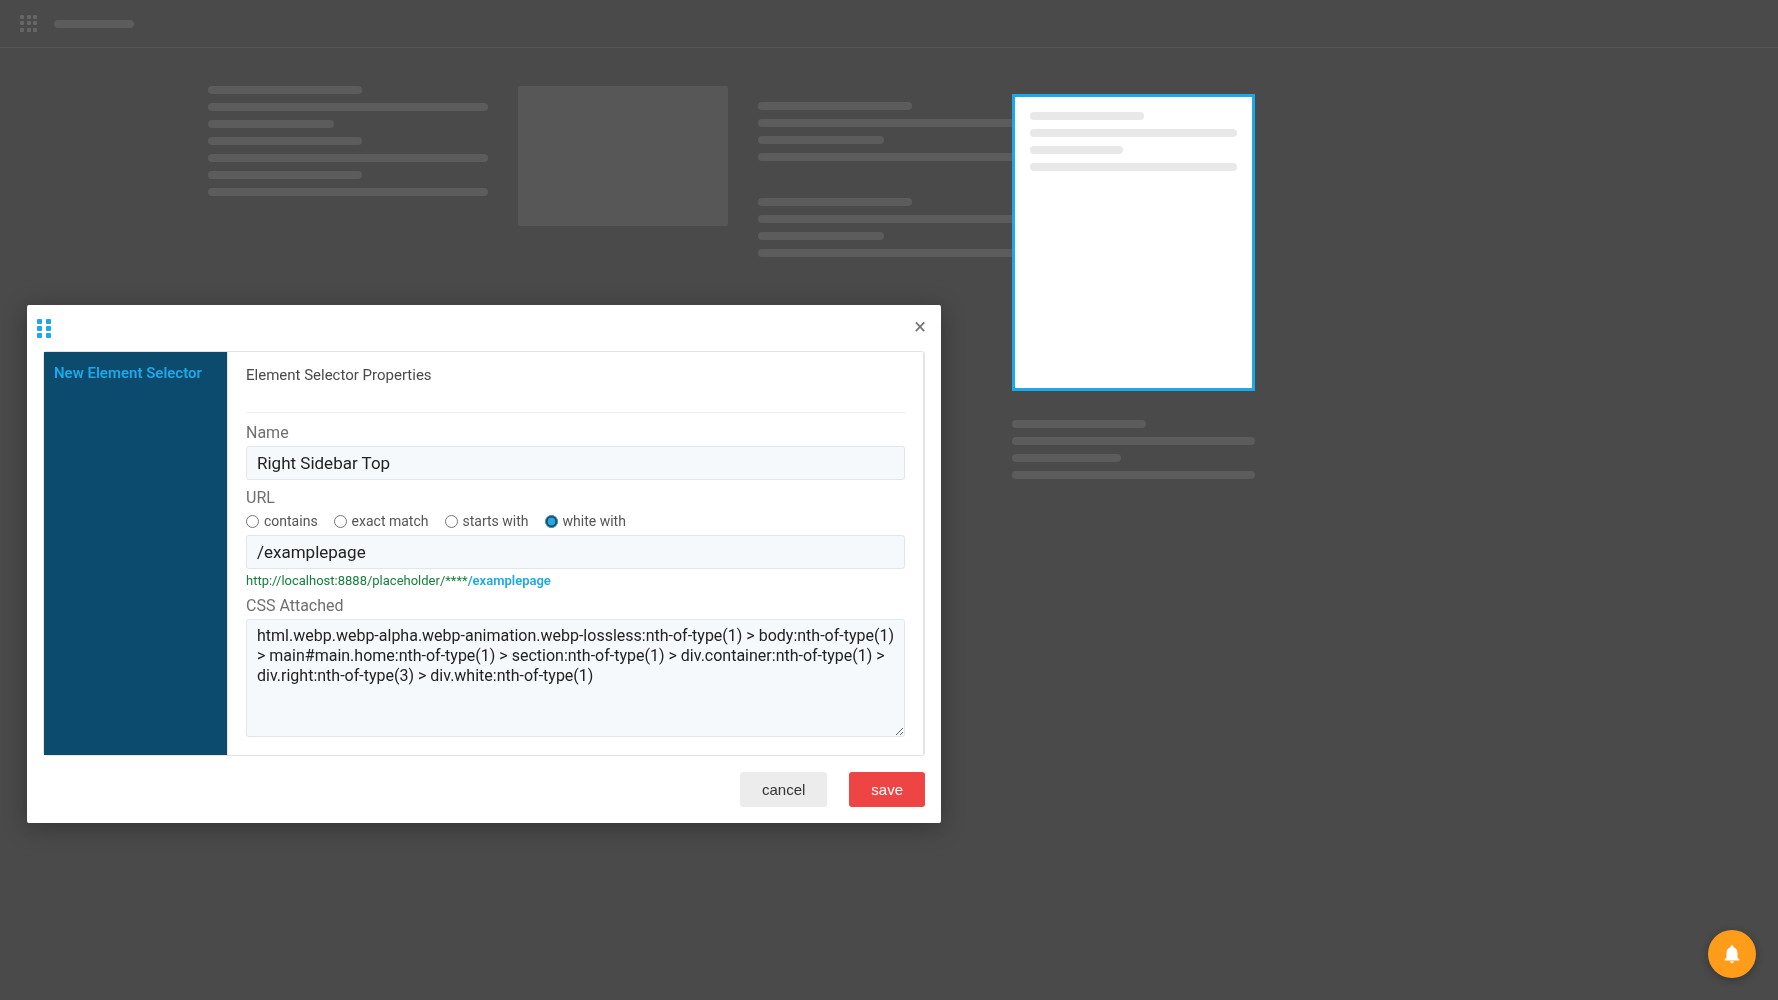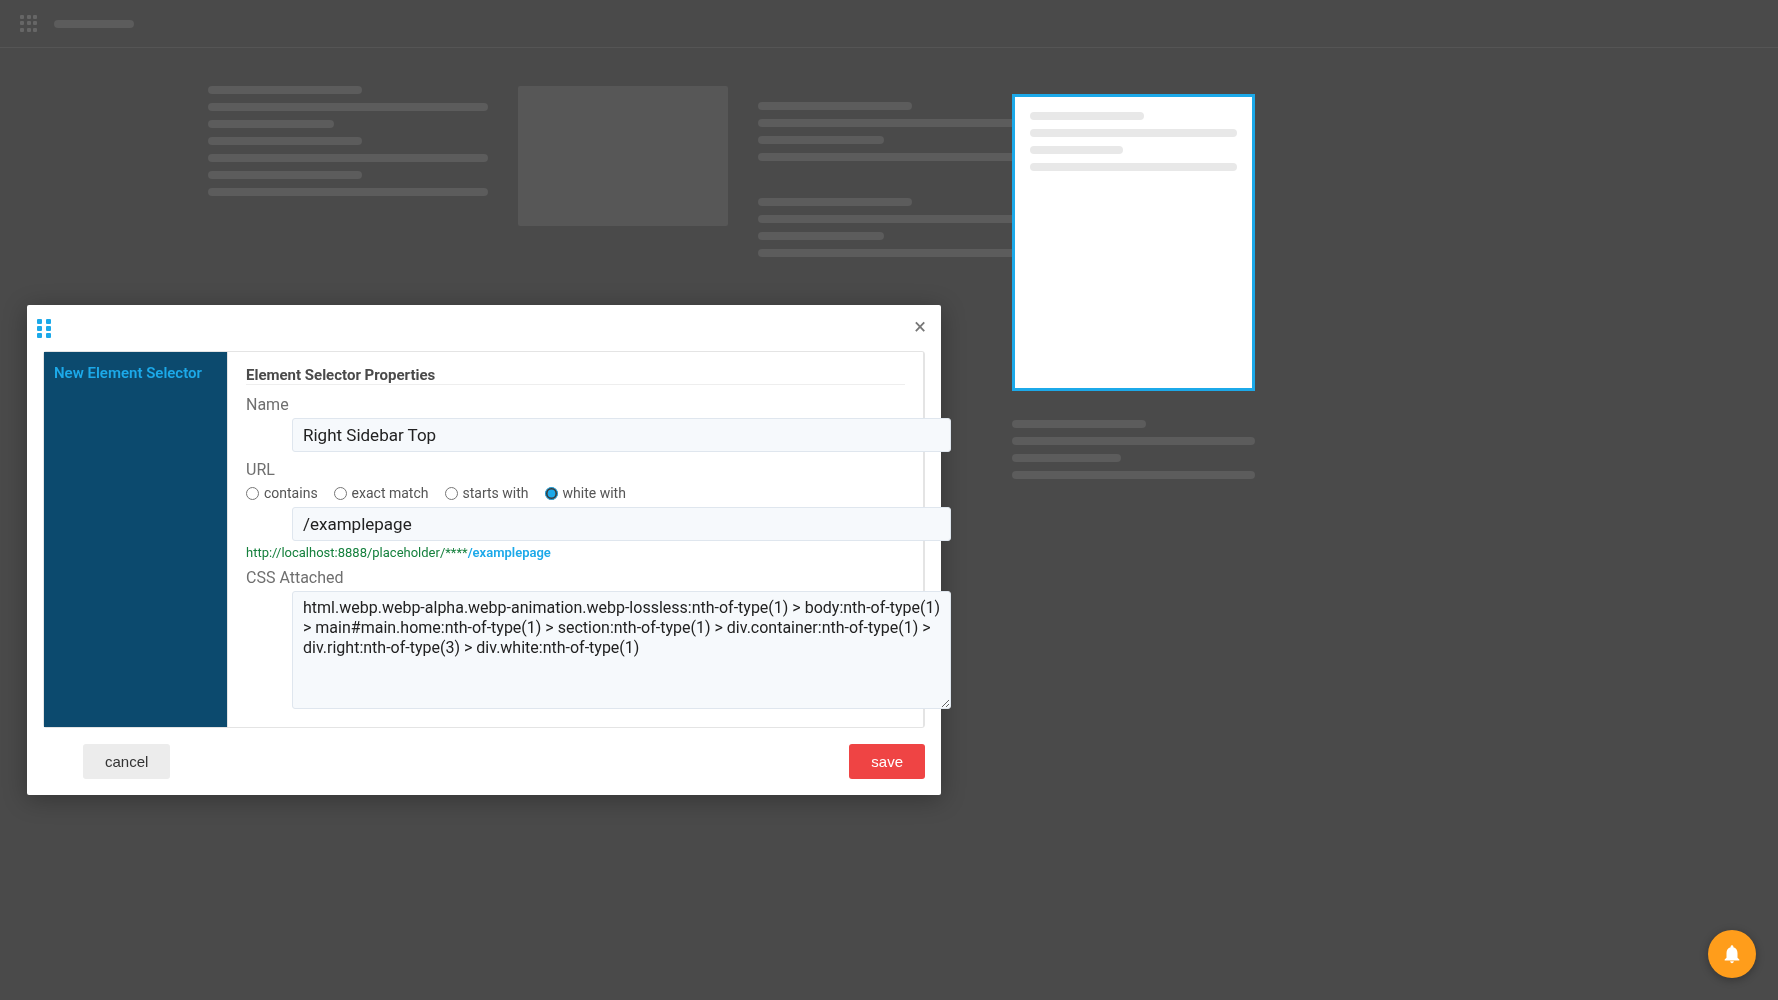--- a/index.html
+++ b/index.html
@@ -141,41 +141,40 @@
   border-right: 1px solid #e4e4e4;
 }
 .right-panel {
   width: 218px;
   padding: 14px 18px;
 }
 
 .section-heading {
   color: #4a4a4a;
   font-size: 15px;
-  font-weight: 700;
-  padding-bottom: 0;
+  font-weight: 400;
+  padding-bottom: 28px;
   border-bottom: 1px solid #eee;
   margin-bottom: 10px;
 }
 .field-label {
   color: #6f6f6f;
   font-size: 16px;
   margin-bottom: 4px;
   margin-top: 8px;
 }
 .text-input {
   width: 100%;
   border: 1px solid #dfe6ee;
   background: #f6f9fc;
   border-radius: 3px;
   padding: 6px 10px;
   font-size: 17px;
   color: #222;
   font-family: inherit;
-  margin-left: 46px;
 }
 textarea.text-input {
   resize: vertical;
   height: 118px;
   line-height: 1.25;
   font-size: 16px;
 }
 
 .radio-row {
   display: flex;
@@ -210,22 +209,22 @@
 .badge-row input[type="checkbox"] {
   accent-color: #1ca9e9;
   width: 14px; height: 14px;
 }
 .badge-dot {
   width: 10px; height: 10px; border-radius: 50%;
 }
 
 .modal-footer {
   display: flex;
-  justify-content: space-between;
-  gap: 10px;
+  justify-content: flex-end;
+  gap: 22px;
   padding: 16px;
   margin-left: 40px;
 }
 .btn {
   border: none;
   border-radius: 3px;
   padding: 9px 22px;
   font-size: 15px;
   cursor: pointer;
 }

